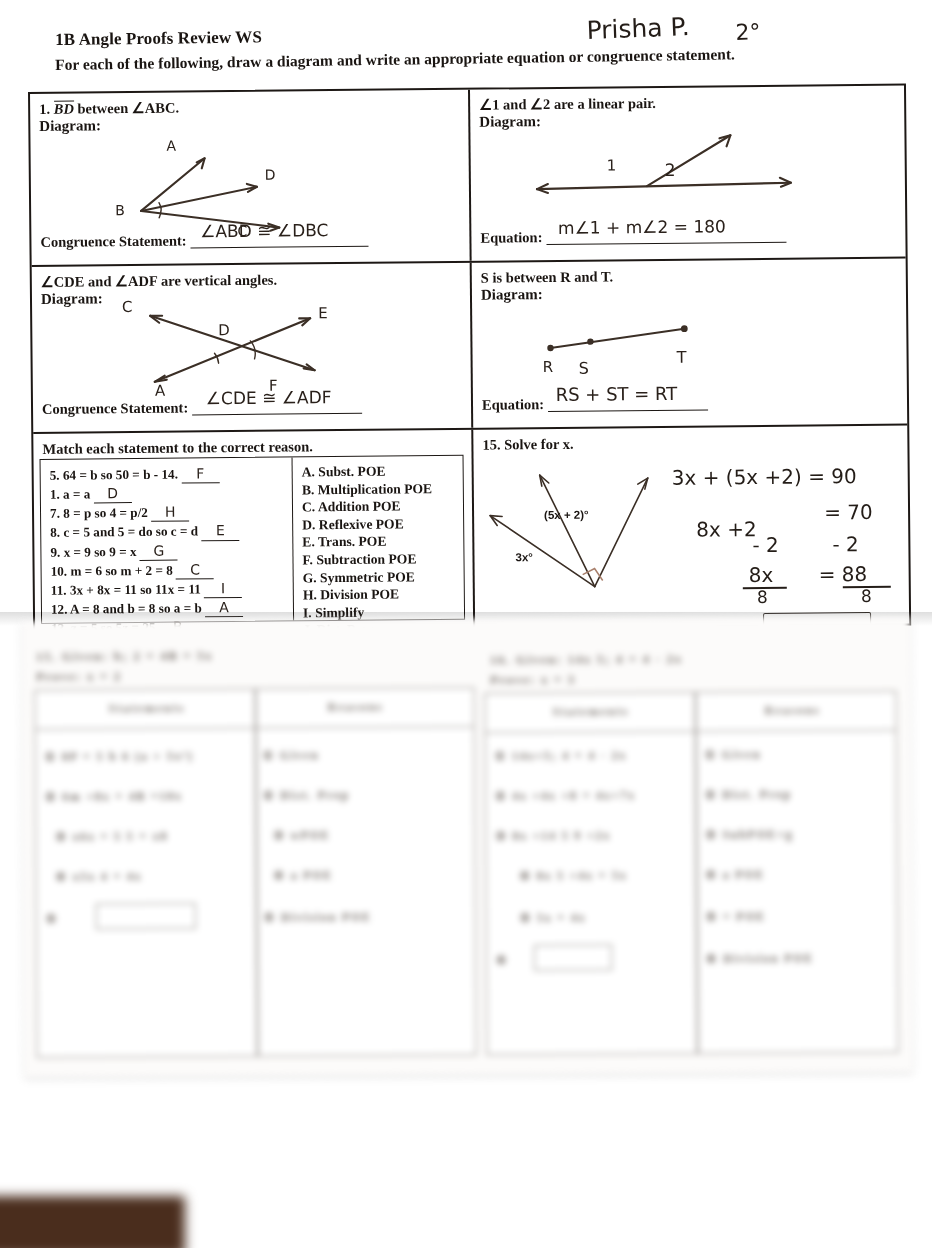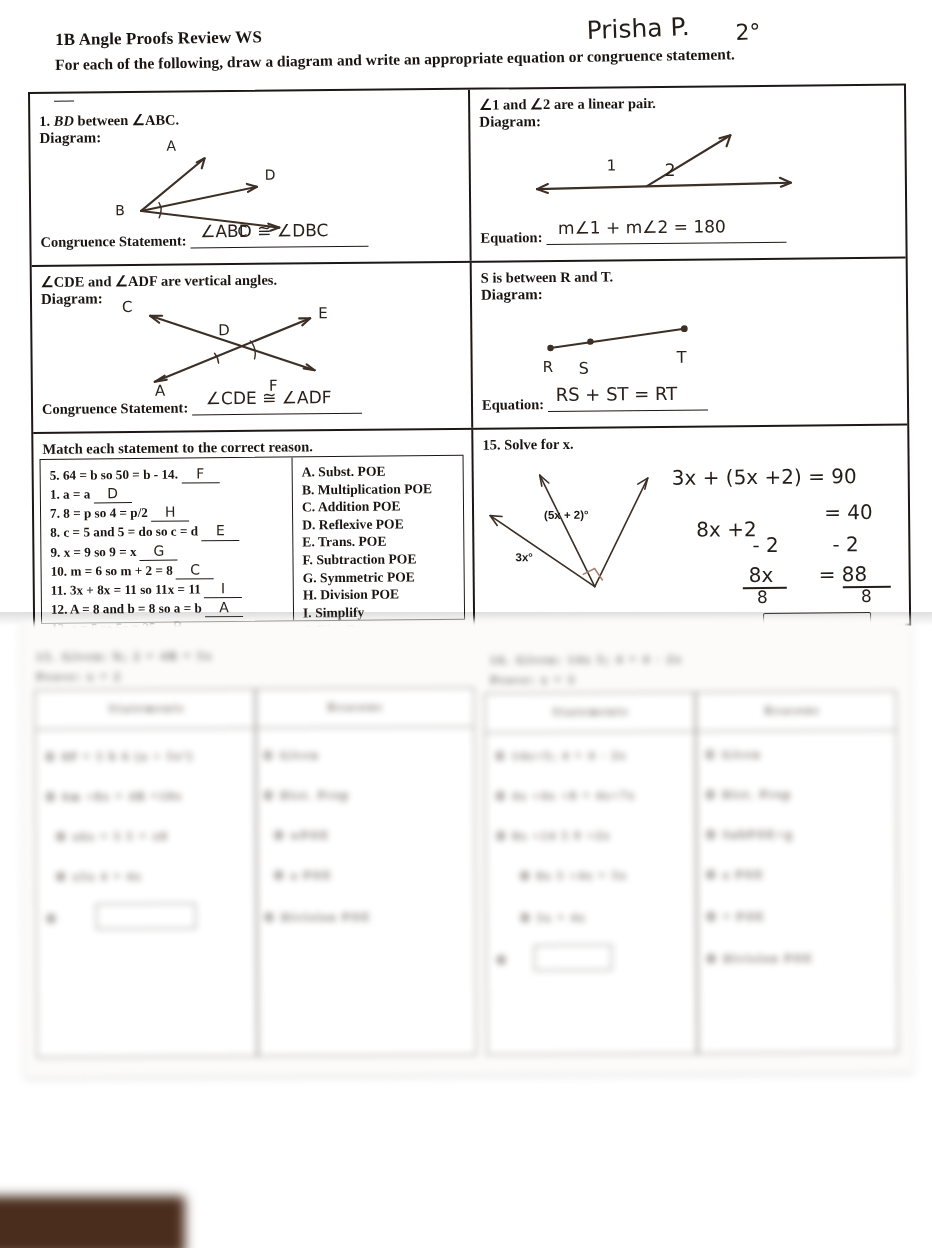--- a/index.html
+++ b/index.html
@@ -28,21 +28,21 @@
   .row{position:absolute;left:0;width:100%;display:flex;box-sizing:border-box;}
   .r1{top:0;height:173px;border-bottom:2px solid #1d1815;}
   .r2{top:173px;height:167px;border-bottom:2px solid #1d1815;}
   .r3{top:340px;height:198px;}
   .cell{position:relative;box-sizing:border-box;padding:7px 9px 0 9px;overflow:hidden;}
   .cL{width:440px;border-right:2px solid #1d1815;}
   .cR{width:434px;}
 
   .q{font-size:14.5px;font-weight:bold;line-height:1.16;}
   .q .ital{font-style:italic;font-weight:bold;}
-  .ovl{border-top:1.6px solid #1d1815;padding-top:12px;display:inline-block;line-height:.98;}
+  .ovl{border-top:1.6px solid #1d1815;padding-top:0px;display:inline-block;line-height:.98;}
   .diagram-lbl{font-size:15px;font-weight:bold;margin-top:0px;}
 
   .ans-line{position:absolute;font-size:14.5px;font-weight:bold;white-space:nowrap;}
   .blank{display:inline-block;border-bottom:1.6px solid #1d1815;height:17px;
          vertical-align:-3px;}
 
   .hand{font-family:"DejaVu Sans", sans-serif;color:#2a211b;font-weight:normal;}
 
   
   .match-title{font-size:14.5px;font-weight:bold;}
@@ -252,21 +252,21 @@
             <path d="M112,130 L166,22"></path>
               <path d="M166,22 L156,28 M166,22 L163,33"></path>
           </g>
           <path d="M100,118 L112,112 L120,124" stroke="#a87f6b" stroke-width="1.5" fill="none"></path>
           <text x="62" y="62" font-family="Liberation Sans, sans-serif" font-size="11.5" font-weight="bold" fill="#1a1512">(5x + 2)°</text>
           <text x="33" y="104" font-family="Liberation Sans, sans-serif" font-size="11.5" font-weight="bold" fill="#1a1512">3x°</text>
         </svg>
 
         <div class="work" style="left:198px;top:38px;">3x + (5x +2) = 90</div>
         <div class="work" style="left:222px;top:90px;">8x  +2</div>
-        <div class="work" style="left:350px;top:74px;">= 40</div>
+        <div class="work" style="left:350px;top:74px;">= 70</div>
         <div class="work" style="left:278px;top:106px;">- 2</div>
         <div class="work" style="left:358px;top:106px;">- 2</div>
         <div class="work" style="left:274px;top:136px;text-align:center;">8x</div>
         <div class="frac-bar" style="left:268px;top:160px;width:44px;"></div>
         <div class="work" style="left:282px;top:160px;font-size:17px;">8</div>
         <div class="work" style="left:344px;top:136px;">= 88</div>
         <div class="frac-bar" style="left:368px;top:160px;width:48px;"></div>
         <div class="work" style="left:386px;top:160px;font-size:17px;">8</div>
         <div class="ansbox" style="left:288px;top:186px;width:106px;height:22px;"></div>
       </div>

